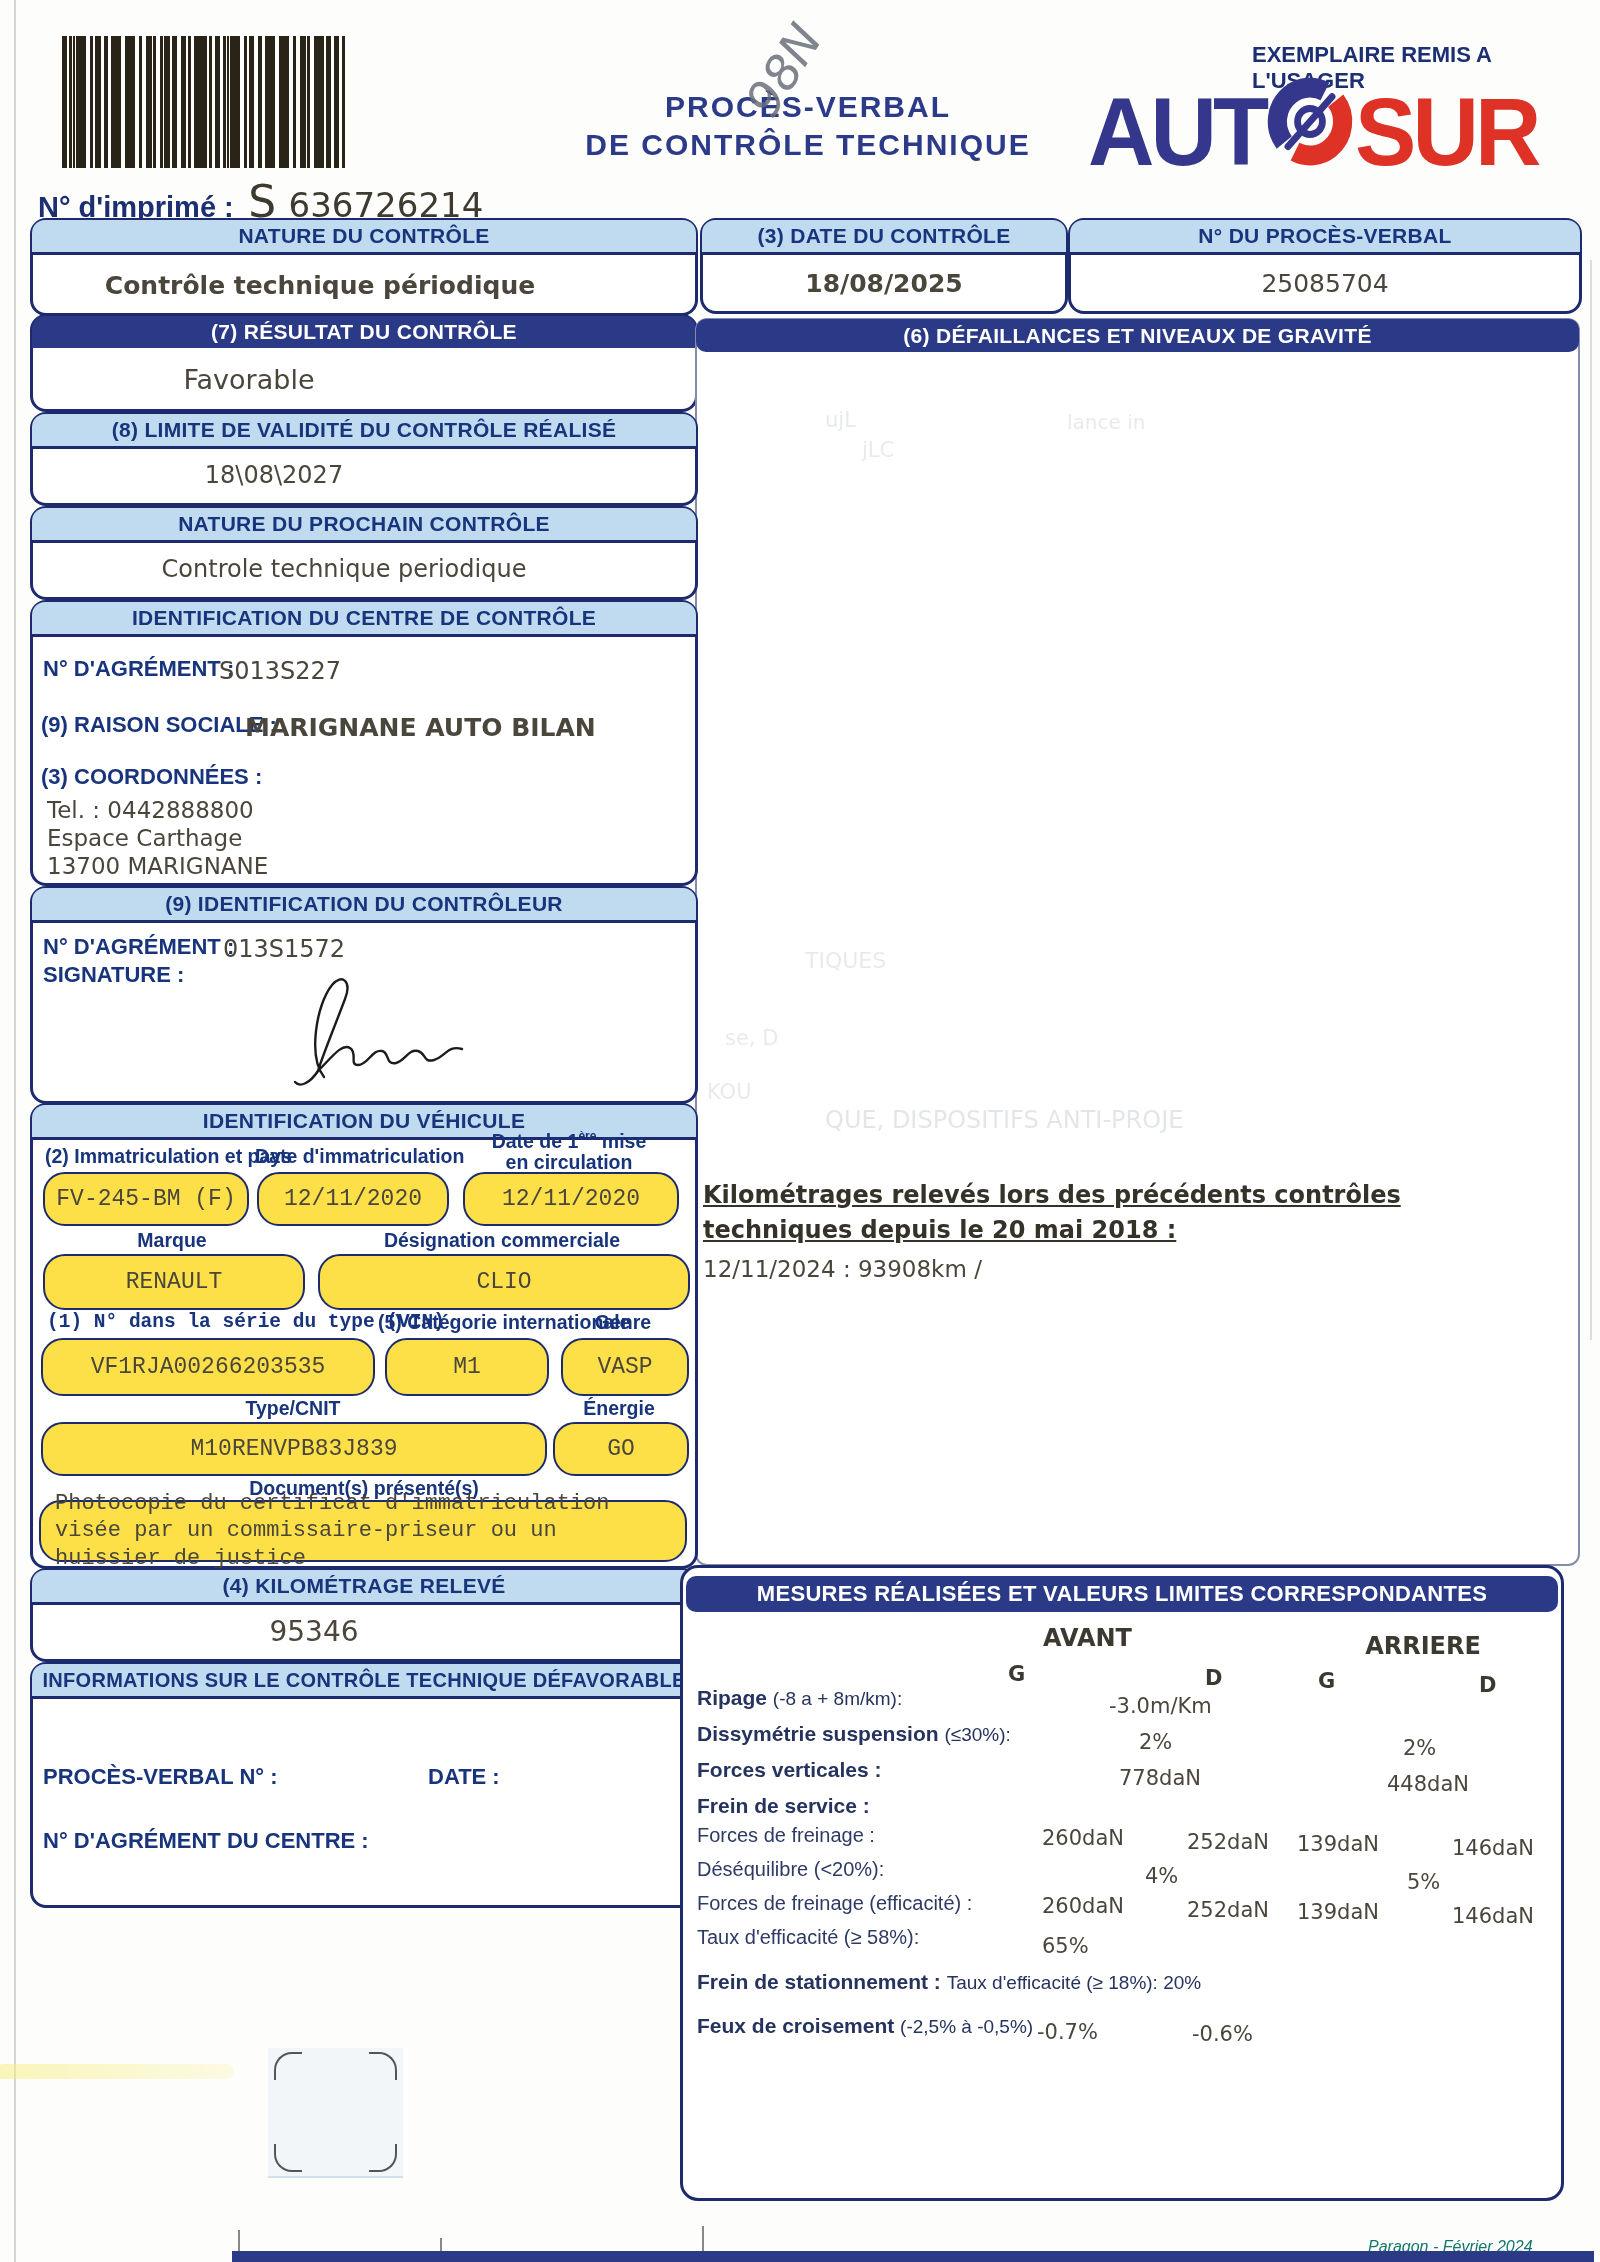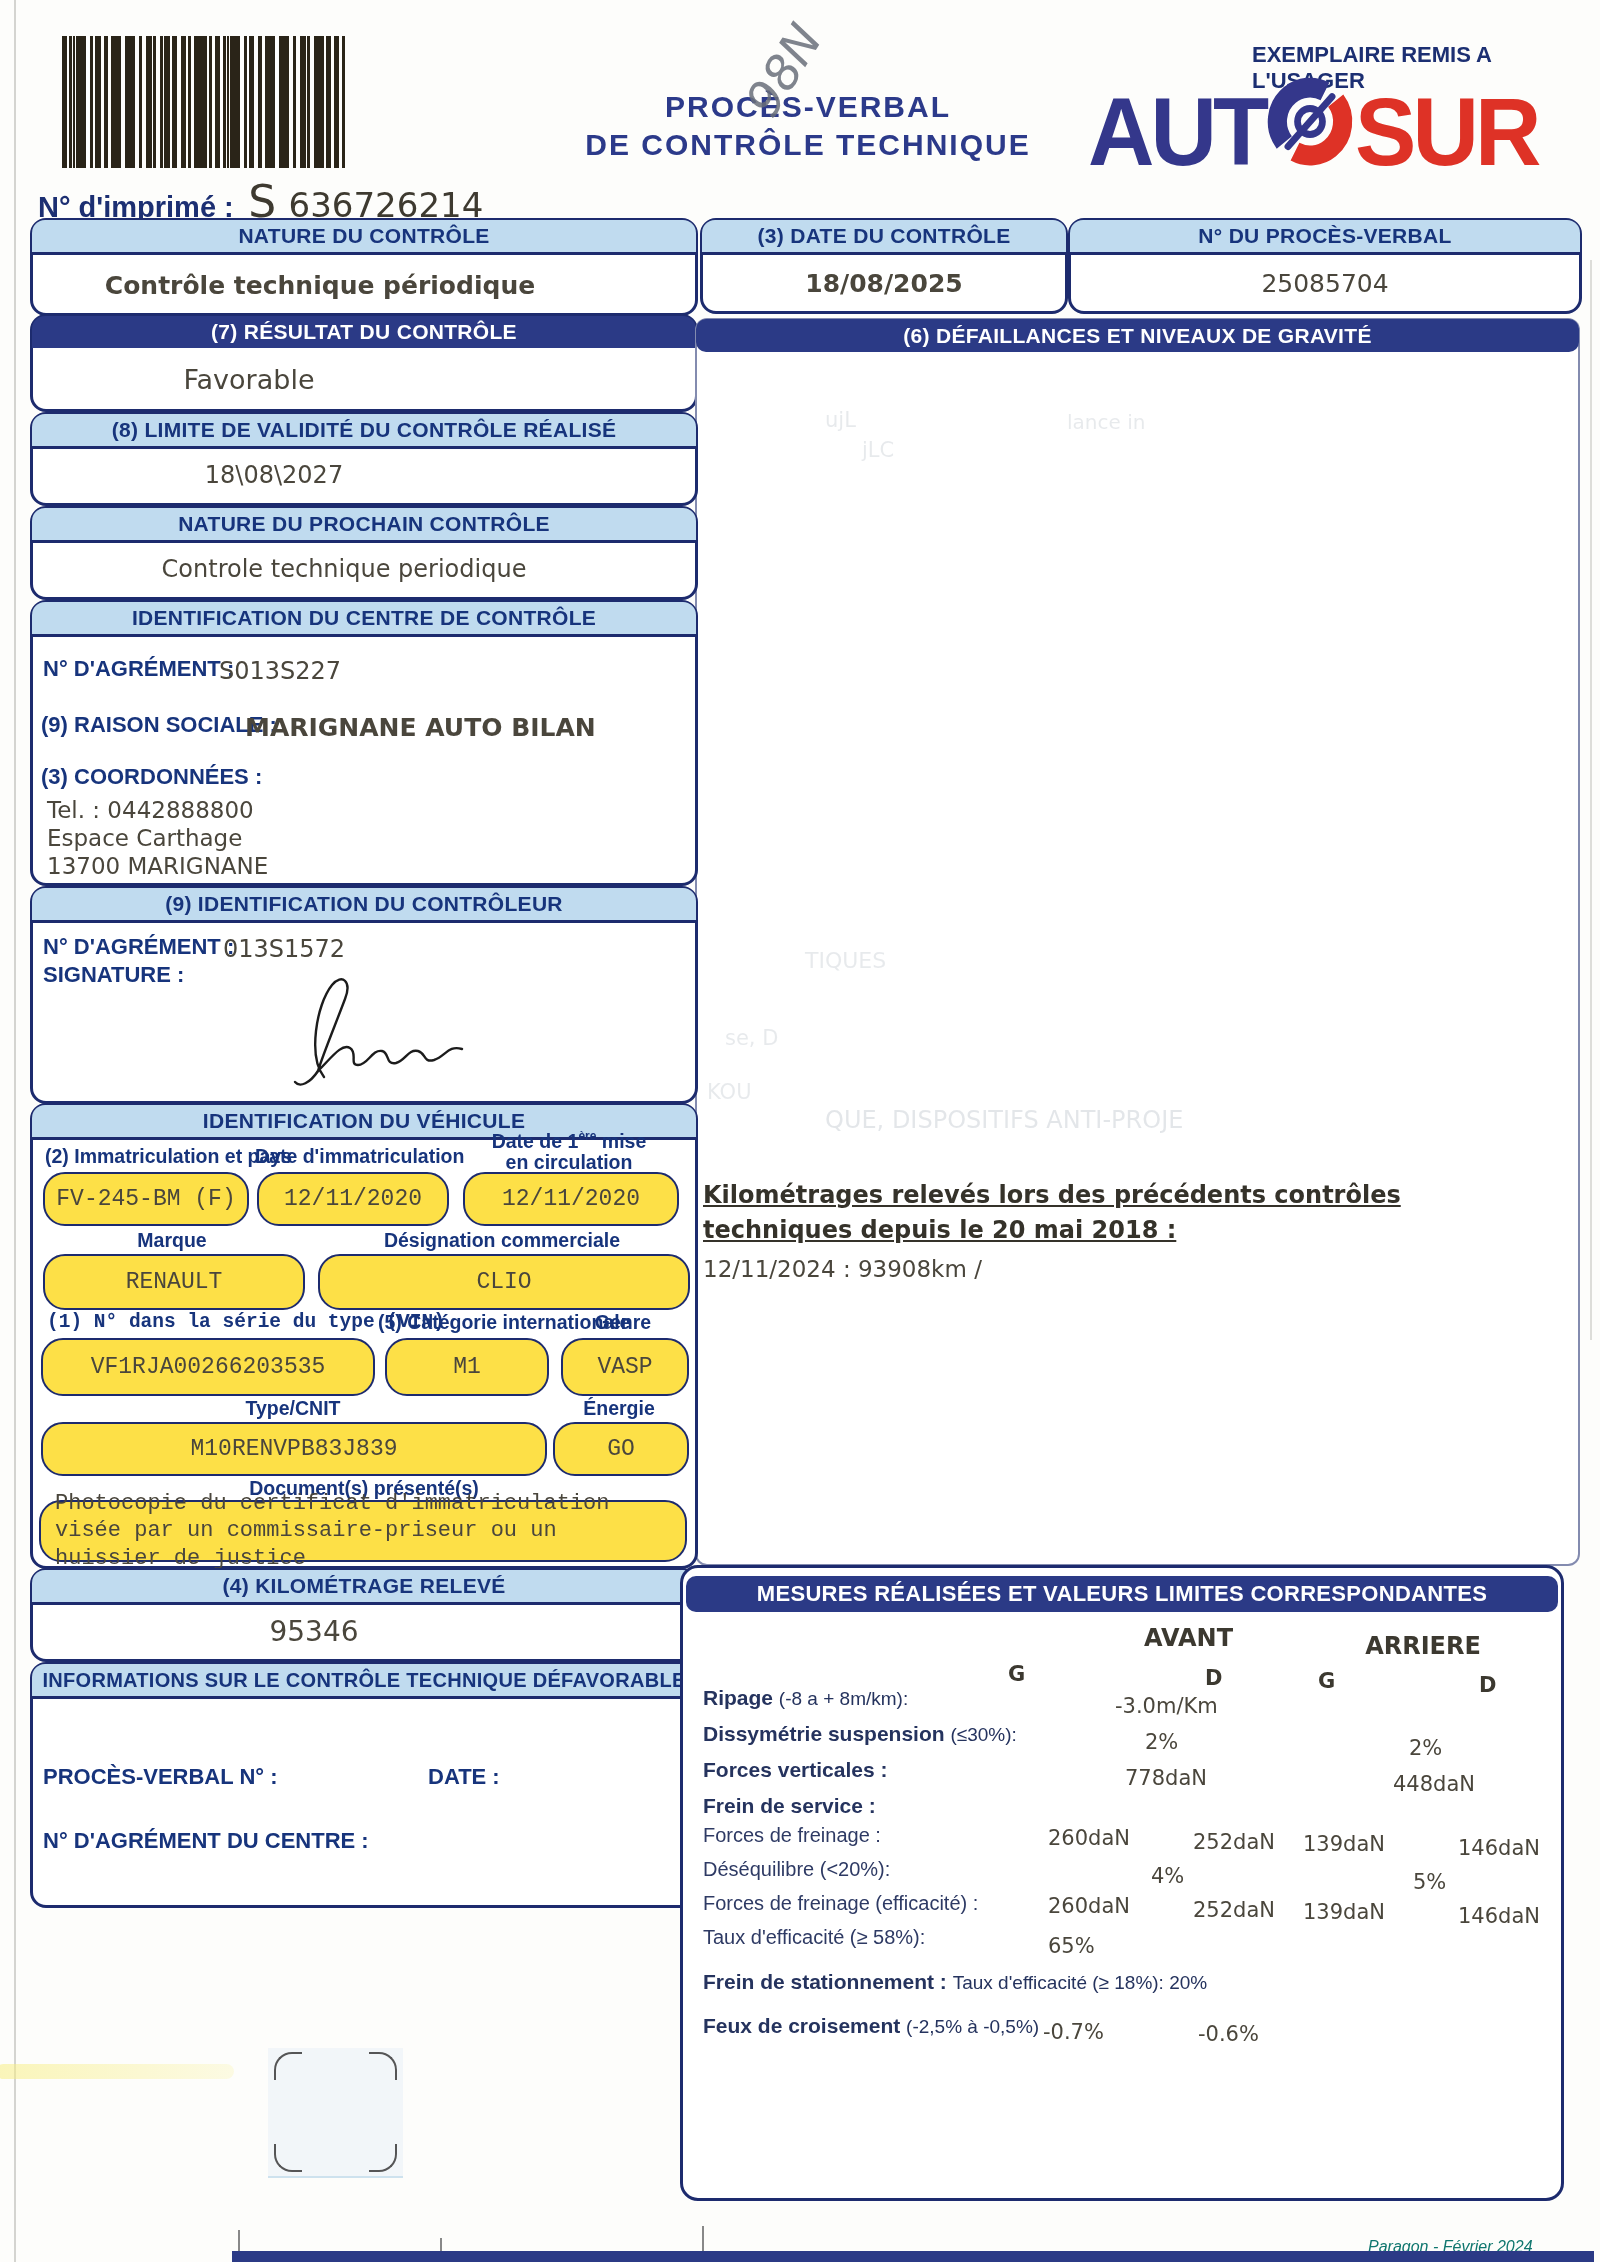--- a/index.html
+++ b/index.html
@@ -15,21 +15,21 @@
   .bhead.dark{background:#2b3a86;color:#ffffff;border-bottom:none;}
   .cval{position:absolute;left:0;right:0;display:flex;align-items:center;justify-content:center;
         font-family:"DejaVu Sans",sans-serif;color:#4a463c;font-size:25px;}
   .flabel{position:absolute;color:#17347c;font-weight:bold;font-size:19.5px;line-height:1.1;}
   .pill{position:absolute;border:2.5px solid #1d2b6e;border-radius:22px;background:#fde047;
         display:flex;align-items:center;justify-content:center;font-family:Liberation Mono, monospace;
         font-size:23px;color:#4a463c;}
   .pval{font-family:"DejaVu Sans",sans-serif;color:#4a463c;}
   .ghost{position:absolute;color:#97a1ae;opacity:.22;font-family:"DejaVu Sans",sans-serif;white-space:nowrap;}
   
-  .mrow{position:absolute;left:14px;right:10px;height:30px;margin-left:6px;}
+  .mrow{position:absolute;left:14px;right:10px;height:30px;}
   .mlbl{position:absolute;left:0;color:#25335e;font-weight:bold;font-size:21px;white-space:nowrap;}
   .mlbl .rng{font-weight:normal;font-size:19px;}
   .mlbl.thin{font-weight:normal;color:#2e3a64;font-size:20px;}
   .mval{position:absolute;font-family:"DejaVu Sans",sans-serif;color:#4a463c;font-size:21px;white-space:nowrap;}
   .colhdr{position:absolute;font-family:"DejaVu Sans",sans-serif;font-weight:bold;color:#3c3930;}
   
   #barcode{position:absolute;left:62px;top:36px;width:283px;height:132px;
     background:
       repeating-linear-gradient(90deg,#2a2418 0 3px,transparent 3px 7px),
       repeating-linear-gradient(90deg,#2a2418 0 2px,transparent 2px 11px),
@@ -200,21 +200,21 @@
   <div class="box" style="left:30px;top:1662px;width:662px;height:240px;">
     <div class="bhead" style="font-size:20px;">INFORMATIONS SUR LE CONTRÔLE TECHNIQUE DÉFAVORABLE</div>
     <span class="flabel" style="left:10px;top:100px;font-size:22px;">PROCÈS-VERBAL N° :</span>
     <span class="flabel" style="left:395px;top:100px;font-size:22px;">DATE :</span>
     <span class="flabel" style="left:10px;top:164px;font-size:22px;">N° D'AGRÉMENT DU CENTRE :</span>
   </div>
 
   <div class="box" style="left:680px;top:1565px;width:878px;height:630px;border-radius:18px;">
     <div class="bhead dark" style="left:3px;right:3px;top:8px;height:36px;border-radius:10px;font-size:22px;">MESURES RÉALISÉES ET VALEURS LIMITES CORRESPONDANTES</div>
 
-    <span class="colhdr" style="left:360px;top:56px;width:190px;text-align:right;font-size:24px;">AVANT</span>
+    <span class="colhdr" style="left:360px;top:56px;width:190px;text-align:left;font-size:24px;">AVANT</span>
     <span class="colhdr" style="left:640px;top:64px;width:200px;text-align:center;font-size:24px;">ARRIERE</span>
     <span class="colhdr" style="left:325px;top:94px;font-size:21px;">G</span>
     <span class="colhdr" style="left:522px;top:98px;font-size:21px;">D</span>
     <span class="colhdr" style="left:635px;top:101px;font-size:21px;">G</span>
     <span class="colhdr" style="left:796px;top:105px;font-size:21px;">D</span>
 
     <div class="mrow" style="top:118px;">
       <span class="mlbl"><span>Ripage</span> <span class="rng">(-8 a + 8m/km):</span></span>
       <span class="mval" style="left:412px;top:8px;">-3.0m/Km</span>
     </div>

